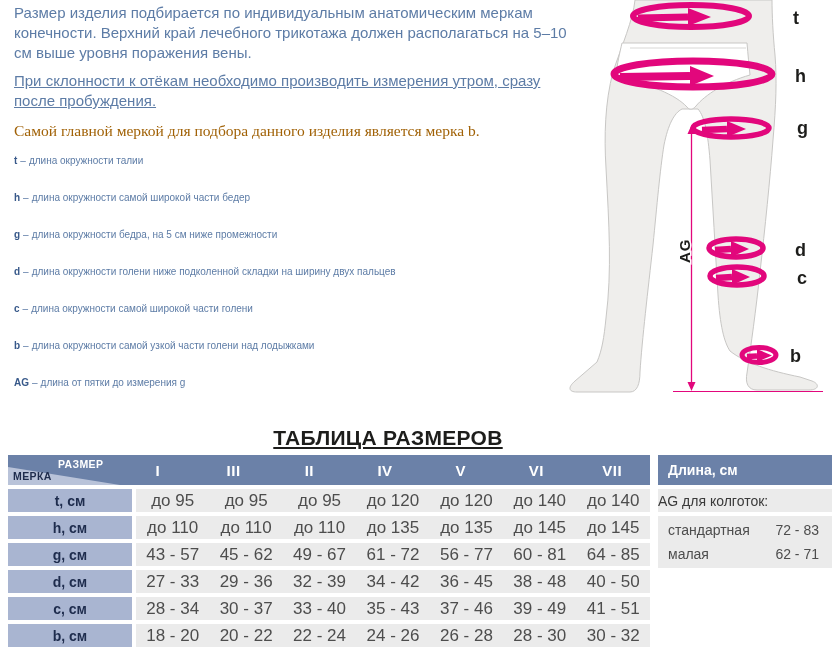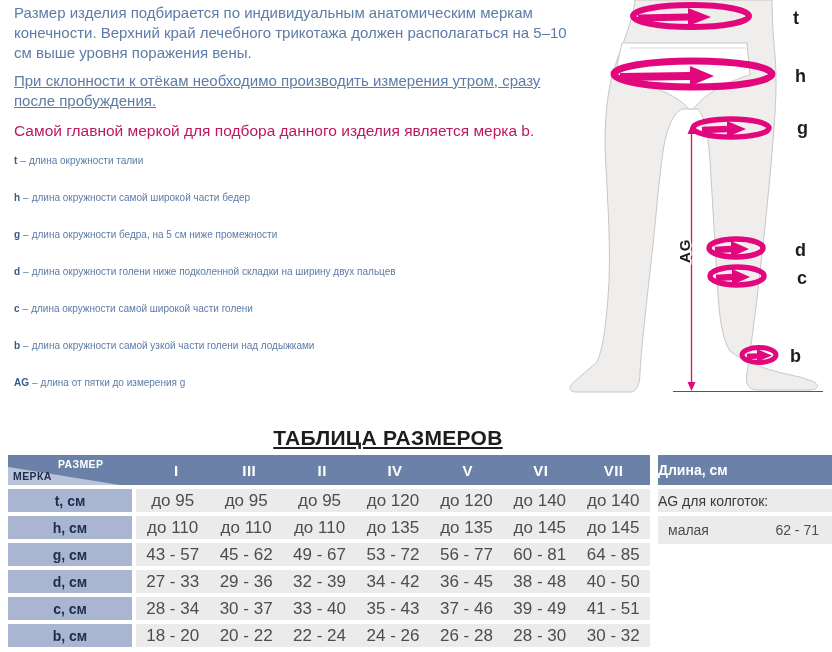--- a/index.html
+++ b/index.html
@@ -3,61 +3,61 @@
 <meta charset="utf-8">
 <style>
   html,body { margin:0; padding:0; background:#fff; }
   .page { position:relative; width:832px; height:652px; background:#ffffff;
           font-family:"Liberation Sans", sans-serif; overflow:hidden; }
 
   
   .intro { position:absolute; left:14px; top:3px; width:604px; }
   .body-text { margin:0 0 5px 0; font-size:15px; line-height:20px; color:#5d7ca6; white-space:pre-line; }
   .body-text.p2 { margin:8px 0 0 0;text-decoration:underline; }
-  .highlight { margin:10px 0 0 0; font-size:15.5px; line-height:20px; color:#be185d; white-space:nowrap; }
+  .highlight { margin:10px 0 0 0; font-size:15.5px; line-height:20px; color:#a16207; white-space:nowrap;font-family:Liberation Serif, serif; }
 
   
   .measure-list { position:absolute; left:14px; top:151px; margin:0; padding:0; list-style:none; }
   .measure-list li { height:20px; margin-bottom:17px; font-size:10px; line-height:20px;
                      color:#5d7ca6; white-space:nowrap; }
   .m-key { font-weight:bold; color:#38598a; }
   .m-dash { margin:0 3px; }
 
   
   .figure { position:absolute; left:560px; top:0; }
   .figure text { font-family:"Liberation Sans", sans-serif; font-weight:bold; fill:#1d1d1b; font-size:18px; }
   .figure text.ag { font-size:15px; letter-spacing:1px; stroke:#ffffff; stroke-width:3px; paint-order:stroke; }
 
   
   .table-title { position:absolute; top:418px; left:0; width:760px; margin:8px; text-align:center;
                  font-size:21px; font-weight:bold; color:#1d1d1b; letter-spacing:0.3px;text-decoration:underline; }
 
   
   .size-table { position:absolute; left:8px; top:455px; width:642px; }
   .thead { display:flex; height:30px; background:#6b81a8; }
-  .corner { position:relative; width:112px; height:30px; flex:none;padding-left:20px; }
+  .corner { position:relative; width:112px; height:30px; flex:none; }
   .corner svg { position:absolute; left:0; top:0; }
   .corner-top { position:absolute; top:3px; left:50px; font-size:10.5px; font-weight:bold;
                 color:#ffffff; letter-spacing:0.4px; }
   .corner-bottom { position:absolute; bottom:3px; left:5px; font-size:10.5px; font-weight:bold;
                    color:#1e2c4d; letter-spacing:0.4px; }
   .colheads { flex:1; display:flex; }
   .colhead { flex:1; display:flex; align-items:center; justify-content:center;
              color:#ffffff; font-weight:bold; font-size:15px; letter-spacing:0.5px; }
   .trow { display:flex; margin-top:4px; height:23px; }
   .tlabel { width:124px; flex:none; background:#a9b5d1; display:flex; align-items:center;
             justify-content:center; font-size:14px; font-weight:bold; color:#1e2c4d; }
   .tstrip { flex:1; margin-left:4px; background:#ebebeb; display:flex; }
   .tcell { flex:1; display:flex; align-items:center; justify-content:center;
            font-size:17px; color:#4d4d4d; }
 
   
   .length-panel { position:absolute; left:658px; top:455px; width:174px; }
   .lp-header { height:30px; background:#6b81a8; color:#ffffff; font-weight:bold; font-size:14px;
-               display:flex; align-items:center; box-sizing:border-box; }
+               display:flex; align-items:center; padding-left:10px; box-sizing:border-box; }
   .lp-sub { height:23px; margin-top:4px; background:#ebebeb; color:#3a3a3a; font-size:14px;
             display:flex; align-items:center; }
   .lp-block { margin-top:4px; background:#ebebeb; padding:2px 0; }
   .lp-row { height:24px; display:flex; align-items:center; justify-content:space-between;
             padding:0 13px 0 10px; font-size:14px; color:#4d4d4d; }
 </style>
 </head>
 <body>
 
 <div class="page">
@@ -189,21 +189,21 @@
             <div class="tcell">до 145</div>
             <div class="tcell">до 145</div>
           </div>
         </div>
         <div class="trow">
           <div class="tlabel">g, см</div>
           <div class="tstrip">
             <div class="tcell">43 - 57</div>
             <div class="tcell">45 - 62</div>
             <div class="tcell">49 - 67</div>
-            <div class="tcell">53 - 72</div>
+            <div class="tcell">61 - 72</div>
             <div class="tcell">56 - 77</div>
             <div class="tcell">60 - 81</div>
             <div class="tcell">64 - 85</div>
           </div>
         </div>
         <div class="trow">
           <div class="tlabel">d, см</div>
           <div class="tstrip">
             <div class="tcell">27 - 33</div>
             <div class="tcell">29 - 36</div>
@@ -239,19 +239,23 @@
           </div>
         </div>
       </div>
   </div>
 
   <aside class="length-panel">
     <div class="lp-header">Длина, см</div>
     <div class="lp-sub">AG для колготок:</div>
     <div class="lp-block" id="lp-rows">
         <div class="lp-row">
+          <span>стандартная</span>
+          <span>72 - 83</span>
+        </div>
+        <div class="lp-row">
           <span>малая</span>
           <span>62 - 71</span>
         </div>
       </div>
   </aside>
 
 </div>
 
 </body></html>

